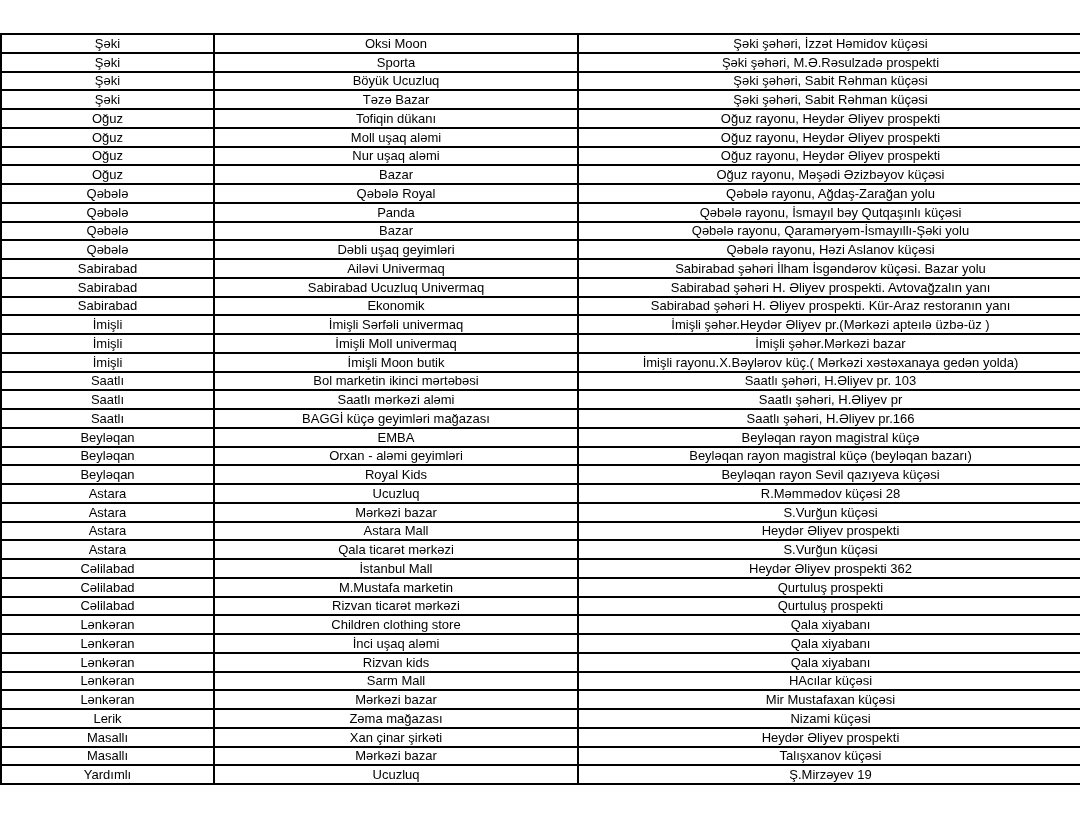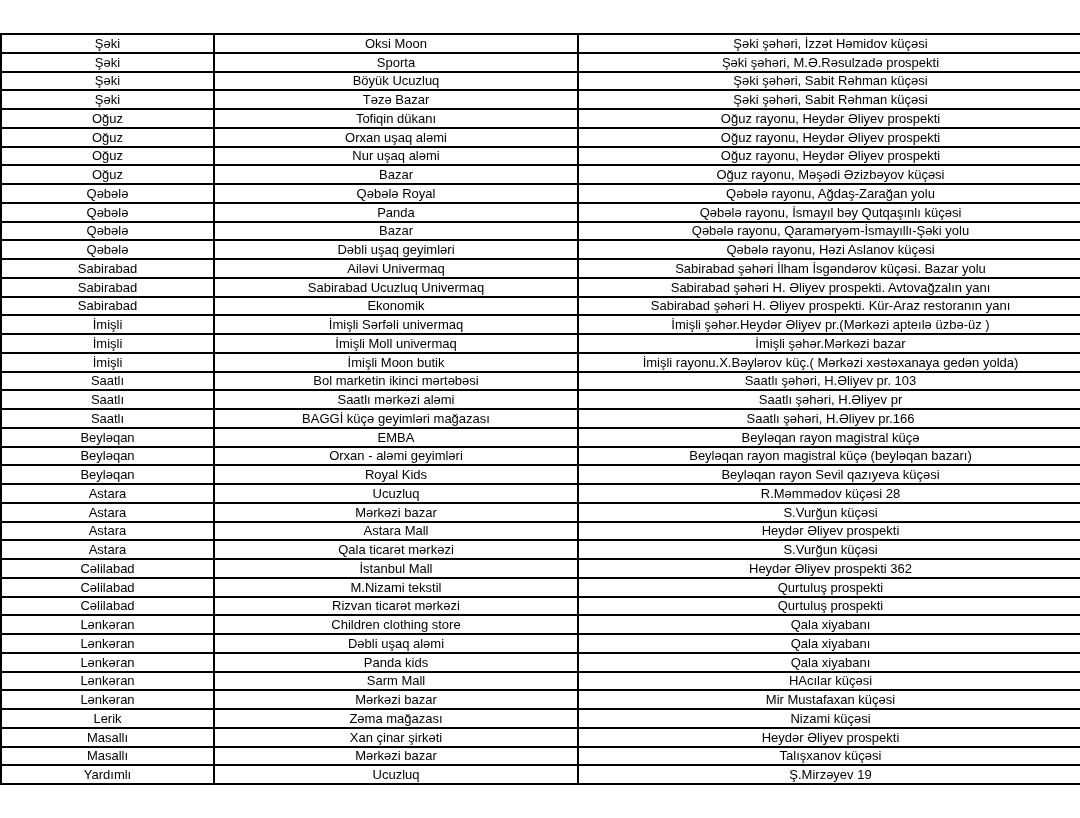--- a/index.html
+++ b/index.html
@@ -71,21 +71,21 @@
         <td>Təzə Bazar</td>
         <td>Şəki şəhəri, Sabit Rəhman küçəsi</td>
       </tr>
       <tr>
         <td>Oğuz</td>
         <td>Tofiqin dükanı</td>
         <td>Oğuz rayonu, Heydər Əliyev prospekti</td>
       </tr>
       <tr>
         <td>Oğuz</td>
-        <td>Orxan uşaq aləmi</td>
+        <td>Moll uşaq aləmi</td>
         <td>Oğuz rayonu, Heydər Əliyev prospekti</td>
       </tr>
       <tr>
         <td>Oğuz</td>
         <td>Nur uşaq aləmi</td>
         <td>Oğuz rayonu, Heydər Əliyev prospekti</td>
       </tr>
       <tr>
         <td>Oğuz</td>
         <td>Bazar</td>
@@ -191,41 +191,41 @@
         <td>Qala ticarət mərkəzi</td>
         <td>S.Vurğun küçəsi</td>
       </tr>
       <tr>
         <td>Cəlilabad</td>
         <td>İstanbul Mall</td>
         <td>Heydər Əliyev prospekti 362</td>
       </tr>
       <tr>
         <td>Cəlilabad</td>
-        <td>M.Nizami tekstil</td>
+        <td>M.Mustafa marketin</td>
         <td>Qurtuluş prospekti</td>
       </tr>
       <tr>
         <td>Cəlilabad</td>
         <td>Rizvan ticarət mərkəzi</td>
         <td>Qurtuluş prospekti</td>
       </tr>
       <tr>
         <td>Lənkəran</td>
         <td>Children clothing store</td>
         <td>Qala xiyabanı</td>
       </tr>
       <tr>
         <td>Lənkəran</td>
-        <td>Dəbli uşaq aləmi</td>
+        <td>İnci uşaq aləmi</td>
         <td>Qala xiyabanı</td>
       </tr>
       <tr>
         <td>Lənkəran</td>
-        <td>Panda kids</td>
+        <td>Rizvan kids</td>
         <td>Qala xiyabanı</td>
       </tr>
       <tr>
         <td>Lənkəran</td>
         <td>Sarm Mall</td>
         <td>HAcılar küçəsi</td>
       </tr>
       <tr>
         <td>Lənkəran</td>
         <td>Mərkəzi bazar</td>

